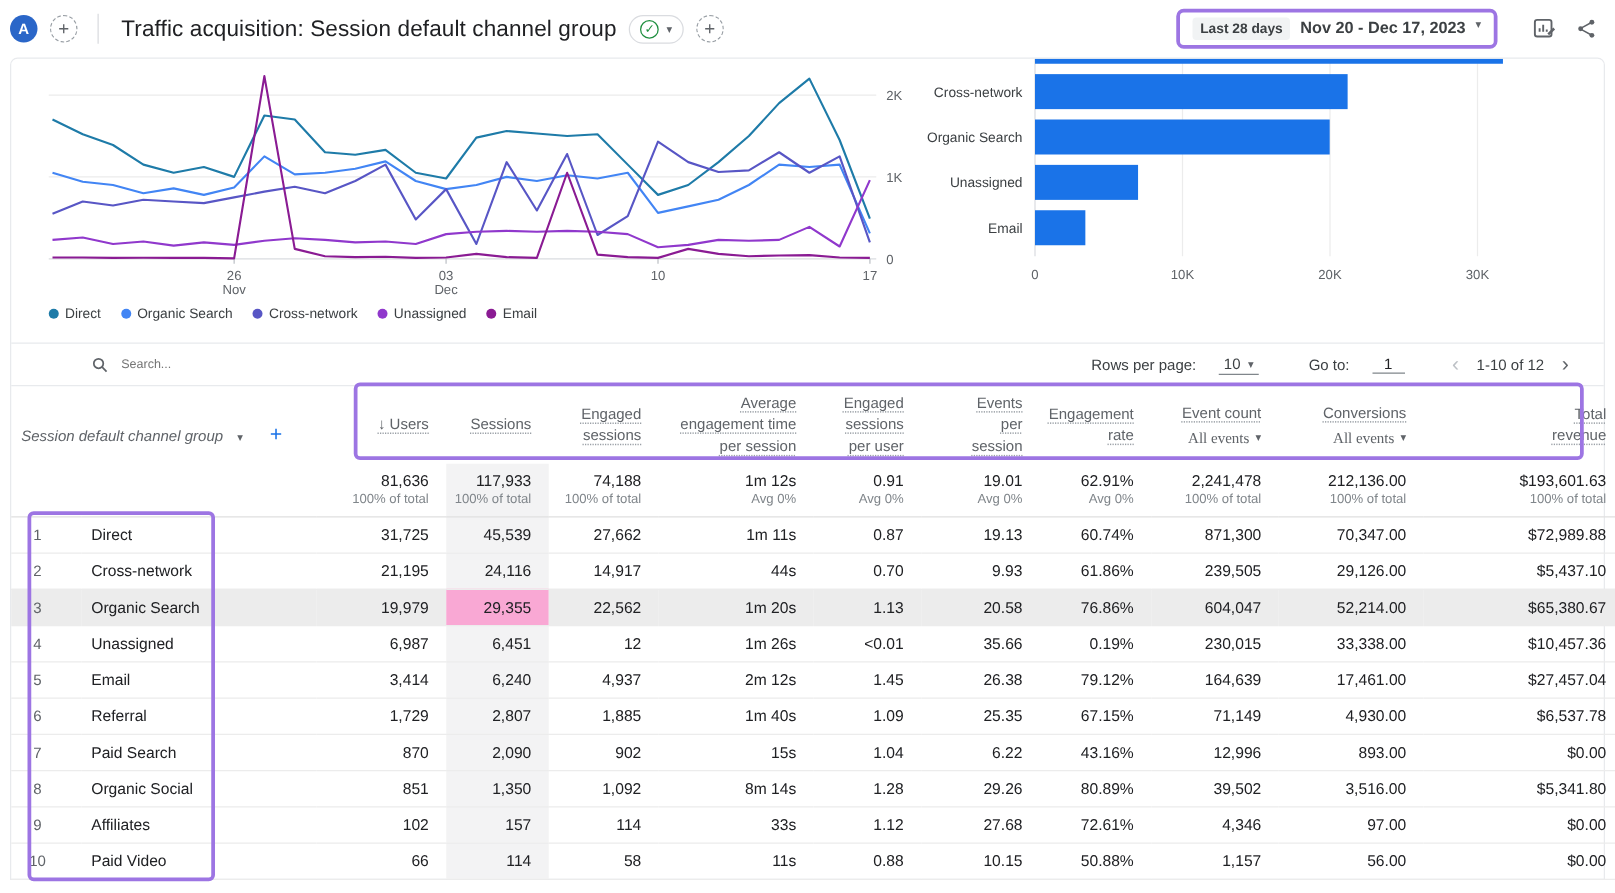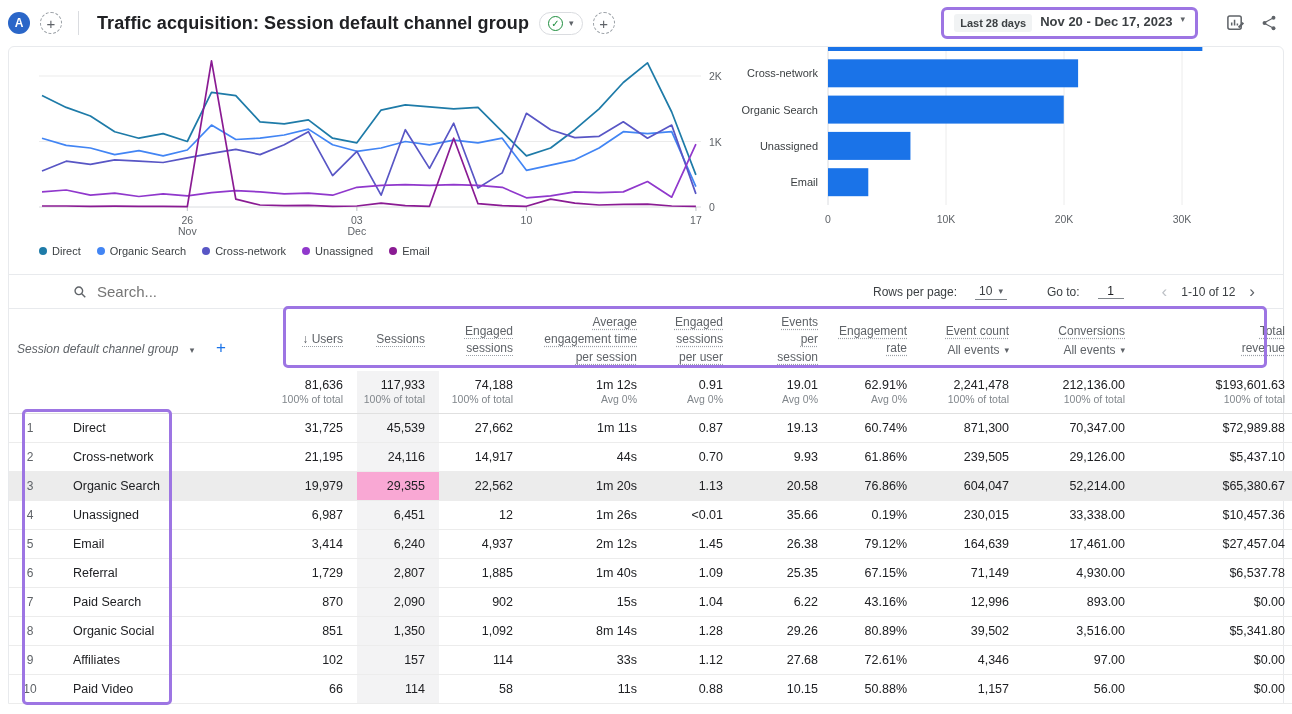--- a/index.html
+++ b/index.html
@@ -4,56 +4,56 @@
 <style>
   * { margin:0; padding:0; box-sizing:border-box; }
   html,body { width:1292px; height:714px; background:#fff; overflow:hidden;
     font-family:"Liberation Sans","DejaVu Sans",sans-serif; color:#202124; }
   .appbar { height:46px; display:flex; align-items:center; padding:0 12px 0 8px; }
   .avatar { width:22px; height:22px; border-radius:50%; background:#2a66c8; color:#fff;
     font-size:12px; font-weight:bold; display:flex; align-items:center; justify-content:center; }
   .dashed-plus { width:22px; height:22px; border-radius:50%; border:1px dashed #9aa0a6; color:#5f6368;
     font-size:15px; display:flex; align-items:center; justify-content:center; margin-left:10px; background:#fff; }
   .vdiv { width:1px; height:24px; background:#dadce0; margin:0 18px 0 16px; }
-  .report-title { font-size:18px; color:#202124; letter-spacing:.1px;font-weight:bold; }
+  .report-title { font-size:18px; color:#202124; letter-spacing:.1px; }
   .check-badge { display:inline-flex; align-items:center; gap:6px; border:1px solid #dadce0;
     border-radius:14px; padding:3px 8px; margin-left:10px; background:#fff; }
   .check-circle { width:15px; height:15px; border-radius:50%; border:1.5px solid #1e8e3e; color:#1e8e3e;
     font-size:10px; display:flex; align-items:center; justify-content:center; font-weight:bold; }
   .caret { font-size:9px; color:#5f6368; }
   .spacer { flex:1; }
   .date-range { display:flex; align-items:flex-start; gap:8px; border:3px solid #9d75e3; border-radius:6px;
     padding:4px 10px; margin-right:14px; }
   .date-chip { background:#f1f3f4; color:#3c4043; font-size:11px; font-weight:bold; padding:3px 6px; border-radius:3px; }
   .date-text { font-size:13px; font-weight:bold; color:#3c4043; }
   .hdr-icon { width:22px; height:22px; margin-left:12px; color:#5f6368; display:flex; align-items:center; justify-content:center; }
   .frame { margin:0 8px; border:1px solid #e8eaed; border-radius:6px 6px 0 0; height:658px; position:relative; background:#fff; }
   .charts { height:228px; position:relative; border-bottom:1px solid #e8eaed; overflow:hidden; }
   .linechart-svg { position:absolute; left:0; top:0; }
   .barchart-svg { position:absolute; right:0; top:0; }
   .legend { position:absolute; left:30px; top:198px; display:flex; gap:16px; font-size:11px; color:#3c4043; }
   .legend-item { display:flex; align-items:center; gap:5px; }
   .dot { width:8px; height:8px; border-radius:50%; display:inline-block; }
   .controls { height:34px; display:flex; align-items:center; border-bottom:1px solid #e8eaed; padding:0 26px 0 64px; font-size:12px; color:#3c4043; }
   .search-box { display:flex; align-items:center; gap:10px; color:#5f6368; }
-  .search-box input { border:none; outline:none; font-size:15px; color:#a21caf; width:180px;
+  .search-box input { border:none; outline:none; font-size:10px; color:#a21caf; width:180px;
     font-family:"Liberation Sans","DejaVu Sans",sans-serif; }
   .ctl-label { color:#3c4043; }
   .uline { border-bottom:1px solid #80868b; padding:1px 4px 1px 4px; display:inline-flex; align-items:center; gap:6px; margin-left:6px; }
   .goto-input { width:26px; border:none; border-bottom:1px solid #80868b; outline:none; font-size:12px;
     text-align:center; margin-left:6px; font-family:"Liberation Sans","DejaVu Sans",sans-serif; color:#202124; }
   .pg-group { display:flex; align-items:center; gap:12px; }
   .chev { font-size:17px; line-height:1; padding:0 2px; }
   .chev.prev { color:#bdc1c6; }
   .chev.next { color:#5f6368; }
   table.ga { width:100%; border-collapse:collapse; table-layout:fixed; }
   table.ga td, table.ga th { padding:0 14px 0 0; vertical-align:middle; }
   .hdr-row th { height:62px; font-weight:normal; font-size:12px; color:#5f6368; text-align:right; vertical-align:top; padding-top:10px; }
   .hdr-metric { white-space:pre-line; text-decoration:underline dotted #9aa0a6; text-underline-offset:3px; line-height:1.45; }
-  .hdr-sub { display:flex; justify-content:flex-end; align-items:center; gap:5px; color:#5f6368; margin-top:3px; text-decoration:none; }
+  .hdr-sub { display:flex; justify-content:flex-end; align-items:center; gap:5px; color:#5f6368; margin-top:3px; text-decoration:none;font-family:Liberation Serif, serif; }
   .dim-hdr { text-align:left !important; padding-left:8px !important; font-size:12.5px; color:#3c4043; padding-top:16px !important;font-style:italic; }
   .dim-hdr .plus { color:#1a73e8; font-size:17px; margin-left:18px; font-weight:normal; }
   .totals td { height:42px; border-bottom:1px solid #e0e0e0; text-align:right; font-size:12.5px; }
   .totals .sub, td .sub { display:block; font-size:10.5px; color:#80868b; margin-top:1px; }
   .drow td { height:29px; border-bottom:1px solid #ececec; text-align:right; font-size:12.5px; color:#202124; }
   .drow td.idx { text-align:center; color:#5f6368; font-size:12px; }
   .drow td.chan { text-align:left; padding-left:8px; color:#202124; }
   td.c-sessions { background:#f3f3f4; }
   tr.hl td { background:#ececec; }
   tr.hl td.c-sessions { background:#f9a8d4; }

